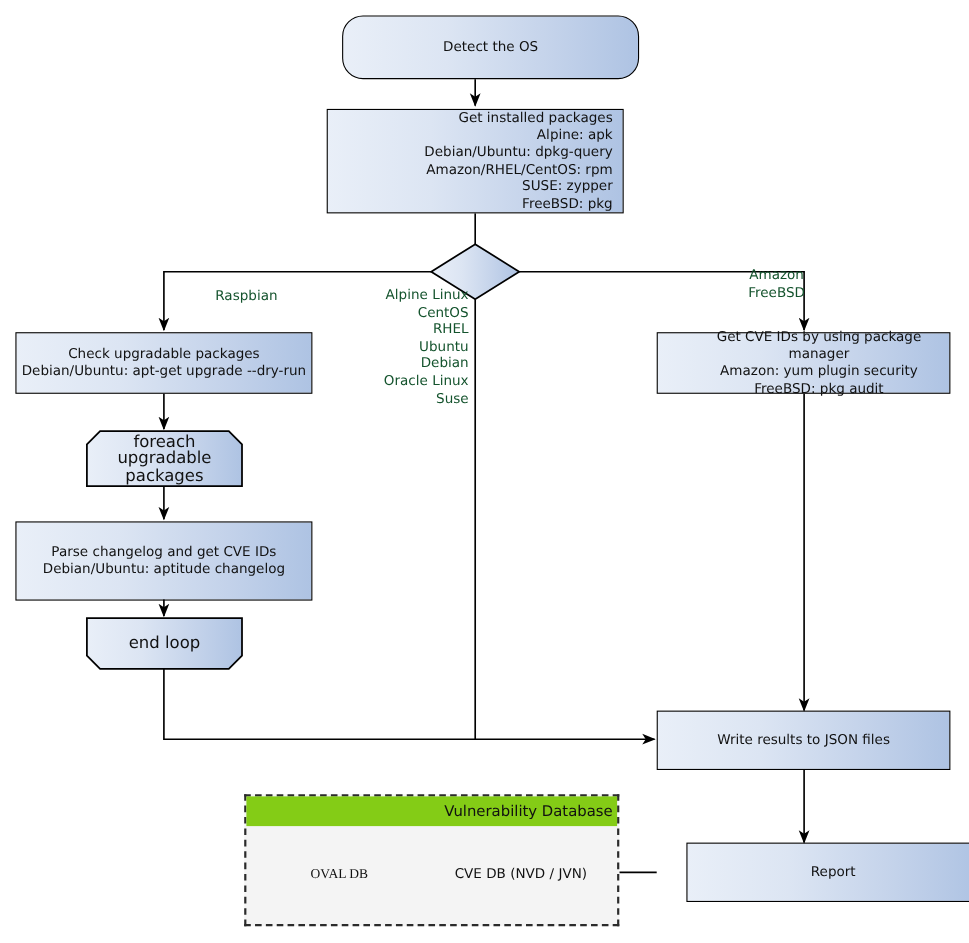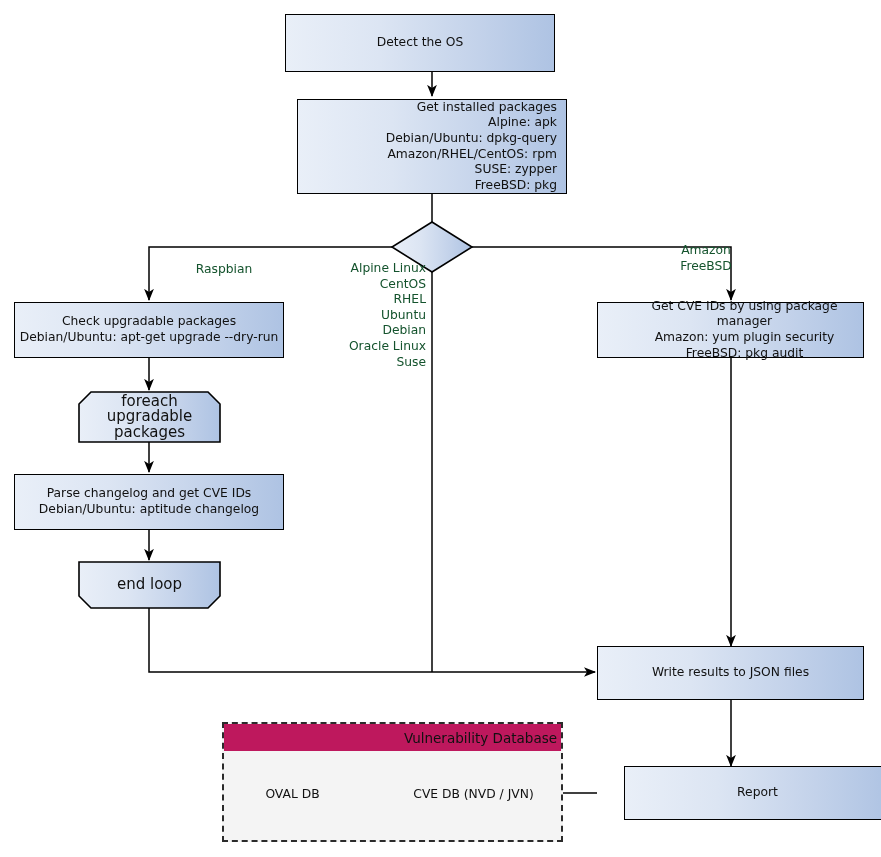--- a/index.html
+++ b/index.html
@@ -75,21 +75,21 @@
   .group-box {
     position: absolute;
     box-sizing: border-box;
     border: 2px dashed #2b2b2b;
     background: #f4f4f4;
   }
   .group-head {
     position: absolute;
     left: 0; top: 0; right: 0;
     height: 27px;
-    background: #be185d;
+    background: #84cc16;
     box-sizing: border-box;
     display: flex;
     align-items: center;
     justify-content: flex-end;
     padding-right: 4px;
     font-size: 13.5px;
     color: #111111;
   }
 </style>
 </head>
@@ -154,38 +154,38 @@
     <path d="M236,776 L236,810 A72.5,12 0 0 0 381,810 L381,776 Z" fill="url(#cylGrad)" stroke="#2b2b2b" stroke-width="1.5"></path>
     <ellipse cx="308.5" cy="776" rx="72.5" ry="12.5" fill="url(#cylTopGrad)" stroke="#2b2b2b" stroke-width="1.5"></ellipse>
   </g>
 
   <g>
     <path d="M401,776 L401,810 A72.5,12 0 0 0 546,810 L546,776 Z" fill="url(#cylGrad)" stroke="#2b2b2b" stroke-width="1.5"></path>
     <ellipse cx="473.5" cy="776" rx="72.5" ry="12.5" fill="url(#cylTopGrad)" stroke="#2b2b2b" stroke-width="1.5"></ellipse>
   </g>
 </svg>
 
-<div class="node" style="left:285px; top:14px; width:270px; height:58px;">Detect the OS</div>
+<div class="node" style="left:311px; top:14px; width:270px; height:58px;border-radius:19px;">Detect the OS</div>
 
 <div class="node right-text" style="left:297px; top:99px; width:270px; height:95px;">Get installed packages
 Alpine: apk
 Debian/Ubuntu: dpkg-query
 Amazon/RHEL/CentOS: rpm
 SUSE: zypper
 FreeBSD: pkg</div>
 
 <div class="node" style="left:14px; top:302px; width:270px; height:56px;">Check upgradable packages
 Debian/Ubuntu: apt-get upgrade --dry-run</div>
 
 <div class="node loop-top" style="left:79px; top:392px; width:141px; height:50px;">
   <span class="loop-label">foreach
 upgradable  packages</span>
 </div>
 
-<div class="node" style="left:14px; top:474px; width:270px; height:56px;">Parse changelog and get  CVE IDs
+<div class="node" style="left:14px; top:474px; width:270px; height:72px;">Parse changelog and get  CVE IDs
 Debian/Ubuntu: aptitude changelog</div>
 
 <div class="node loop-top" style="left:79px; top:562px; width:141px; height:46px;">
   <span class="loop-label">end loop</span>
 </div>
 
 <div class="node" style="left:597px; top:302px; width:267px; height:56px;padding-left:28px;">Get CVE IDs by using package manager
 Amazon: yum plugin security
 FreeBSD: pkg audit</div>
 
@@ -203,15 +203,15 @@
 Oracle Linux
 Suse</div>
 
 <div class="edge-label calign" style="left:631px; top:243px; width:150px;">Amazon
 FreeBSD</div>
 
 <div class="group-box" style="left:222px; top:722px; width:341px; height:120px;">
   <div class="group-head">Vulnerability Database</div>
 </div>
 
-<div class="cyl-label" style="left:220px; top:787px; width:145px;">OVAL DB</div>
+<div class="cyl-label" style="left:236px; top:787px; width:145px;font-family:Liberation Serif, serif;">OVAL DB</div>
 
 <div class="cyl-label" style="left:401px; top:787px; width:145px;">CVE DB (NVD / JVN)</div>
 
 </body></html>

